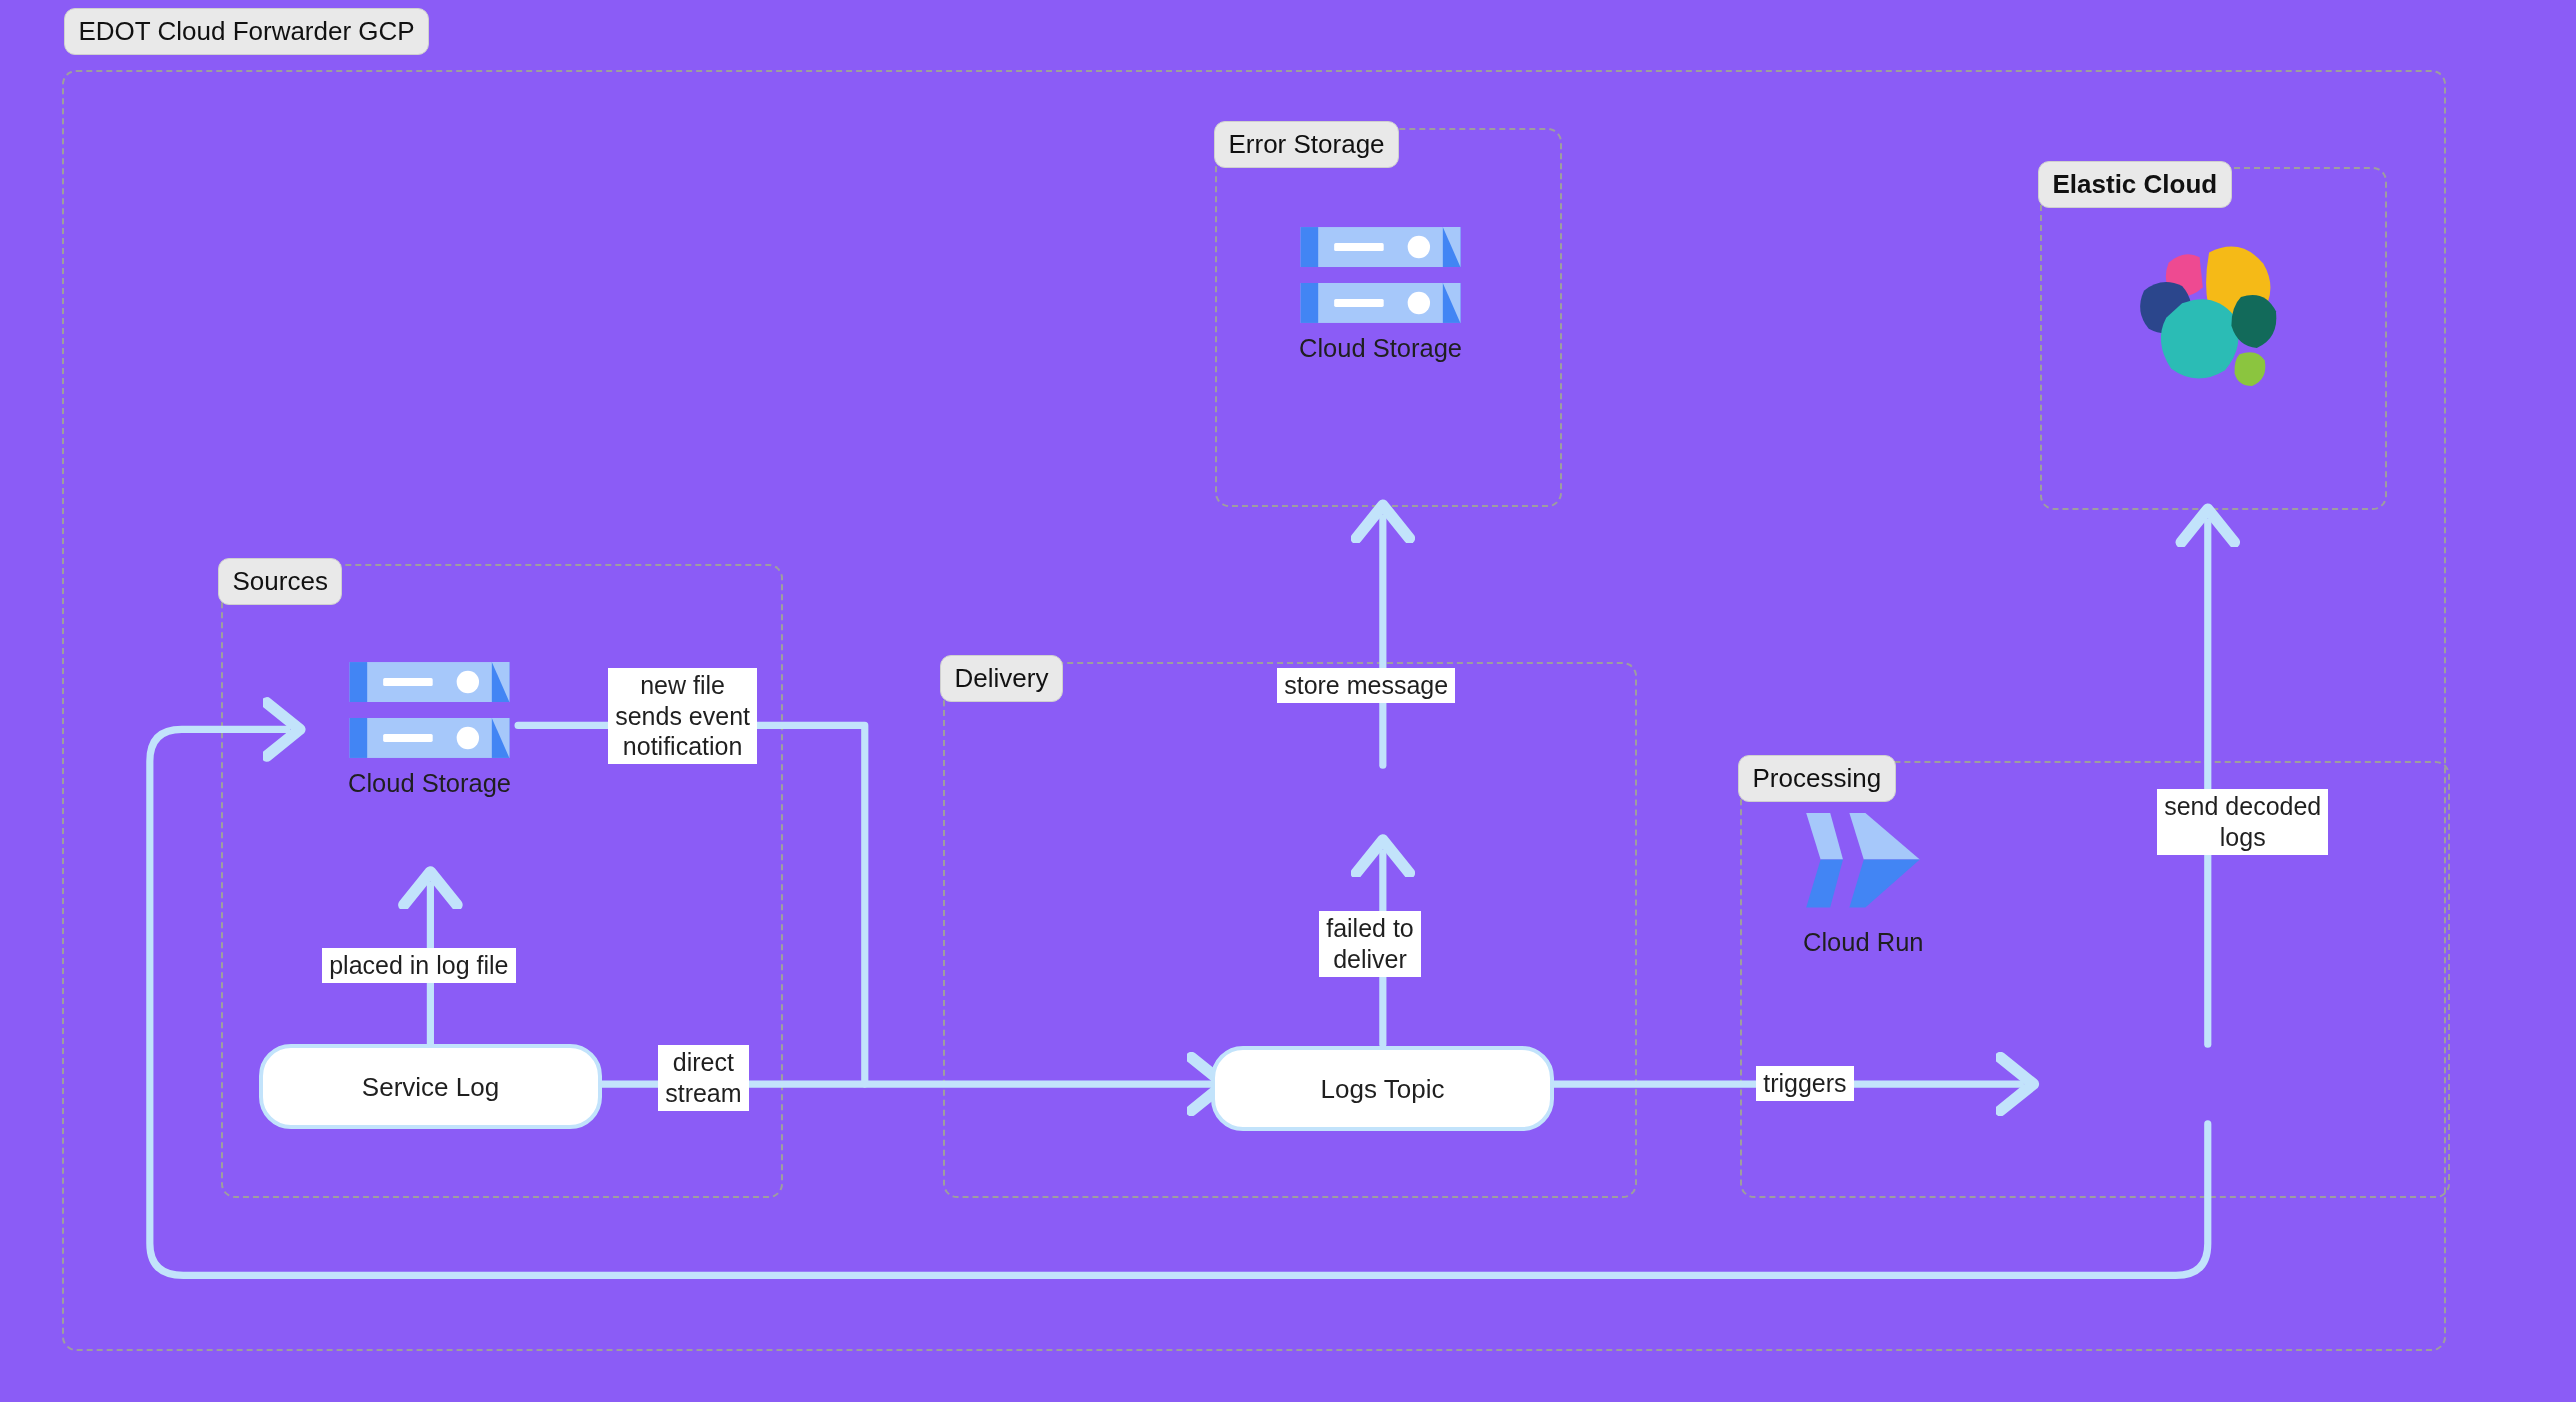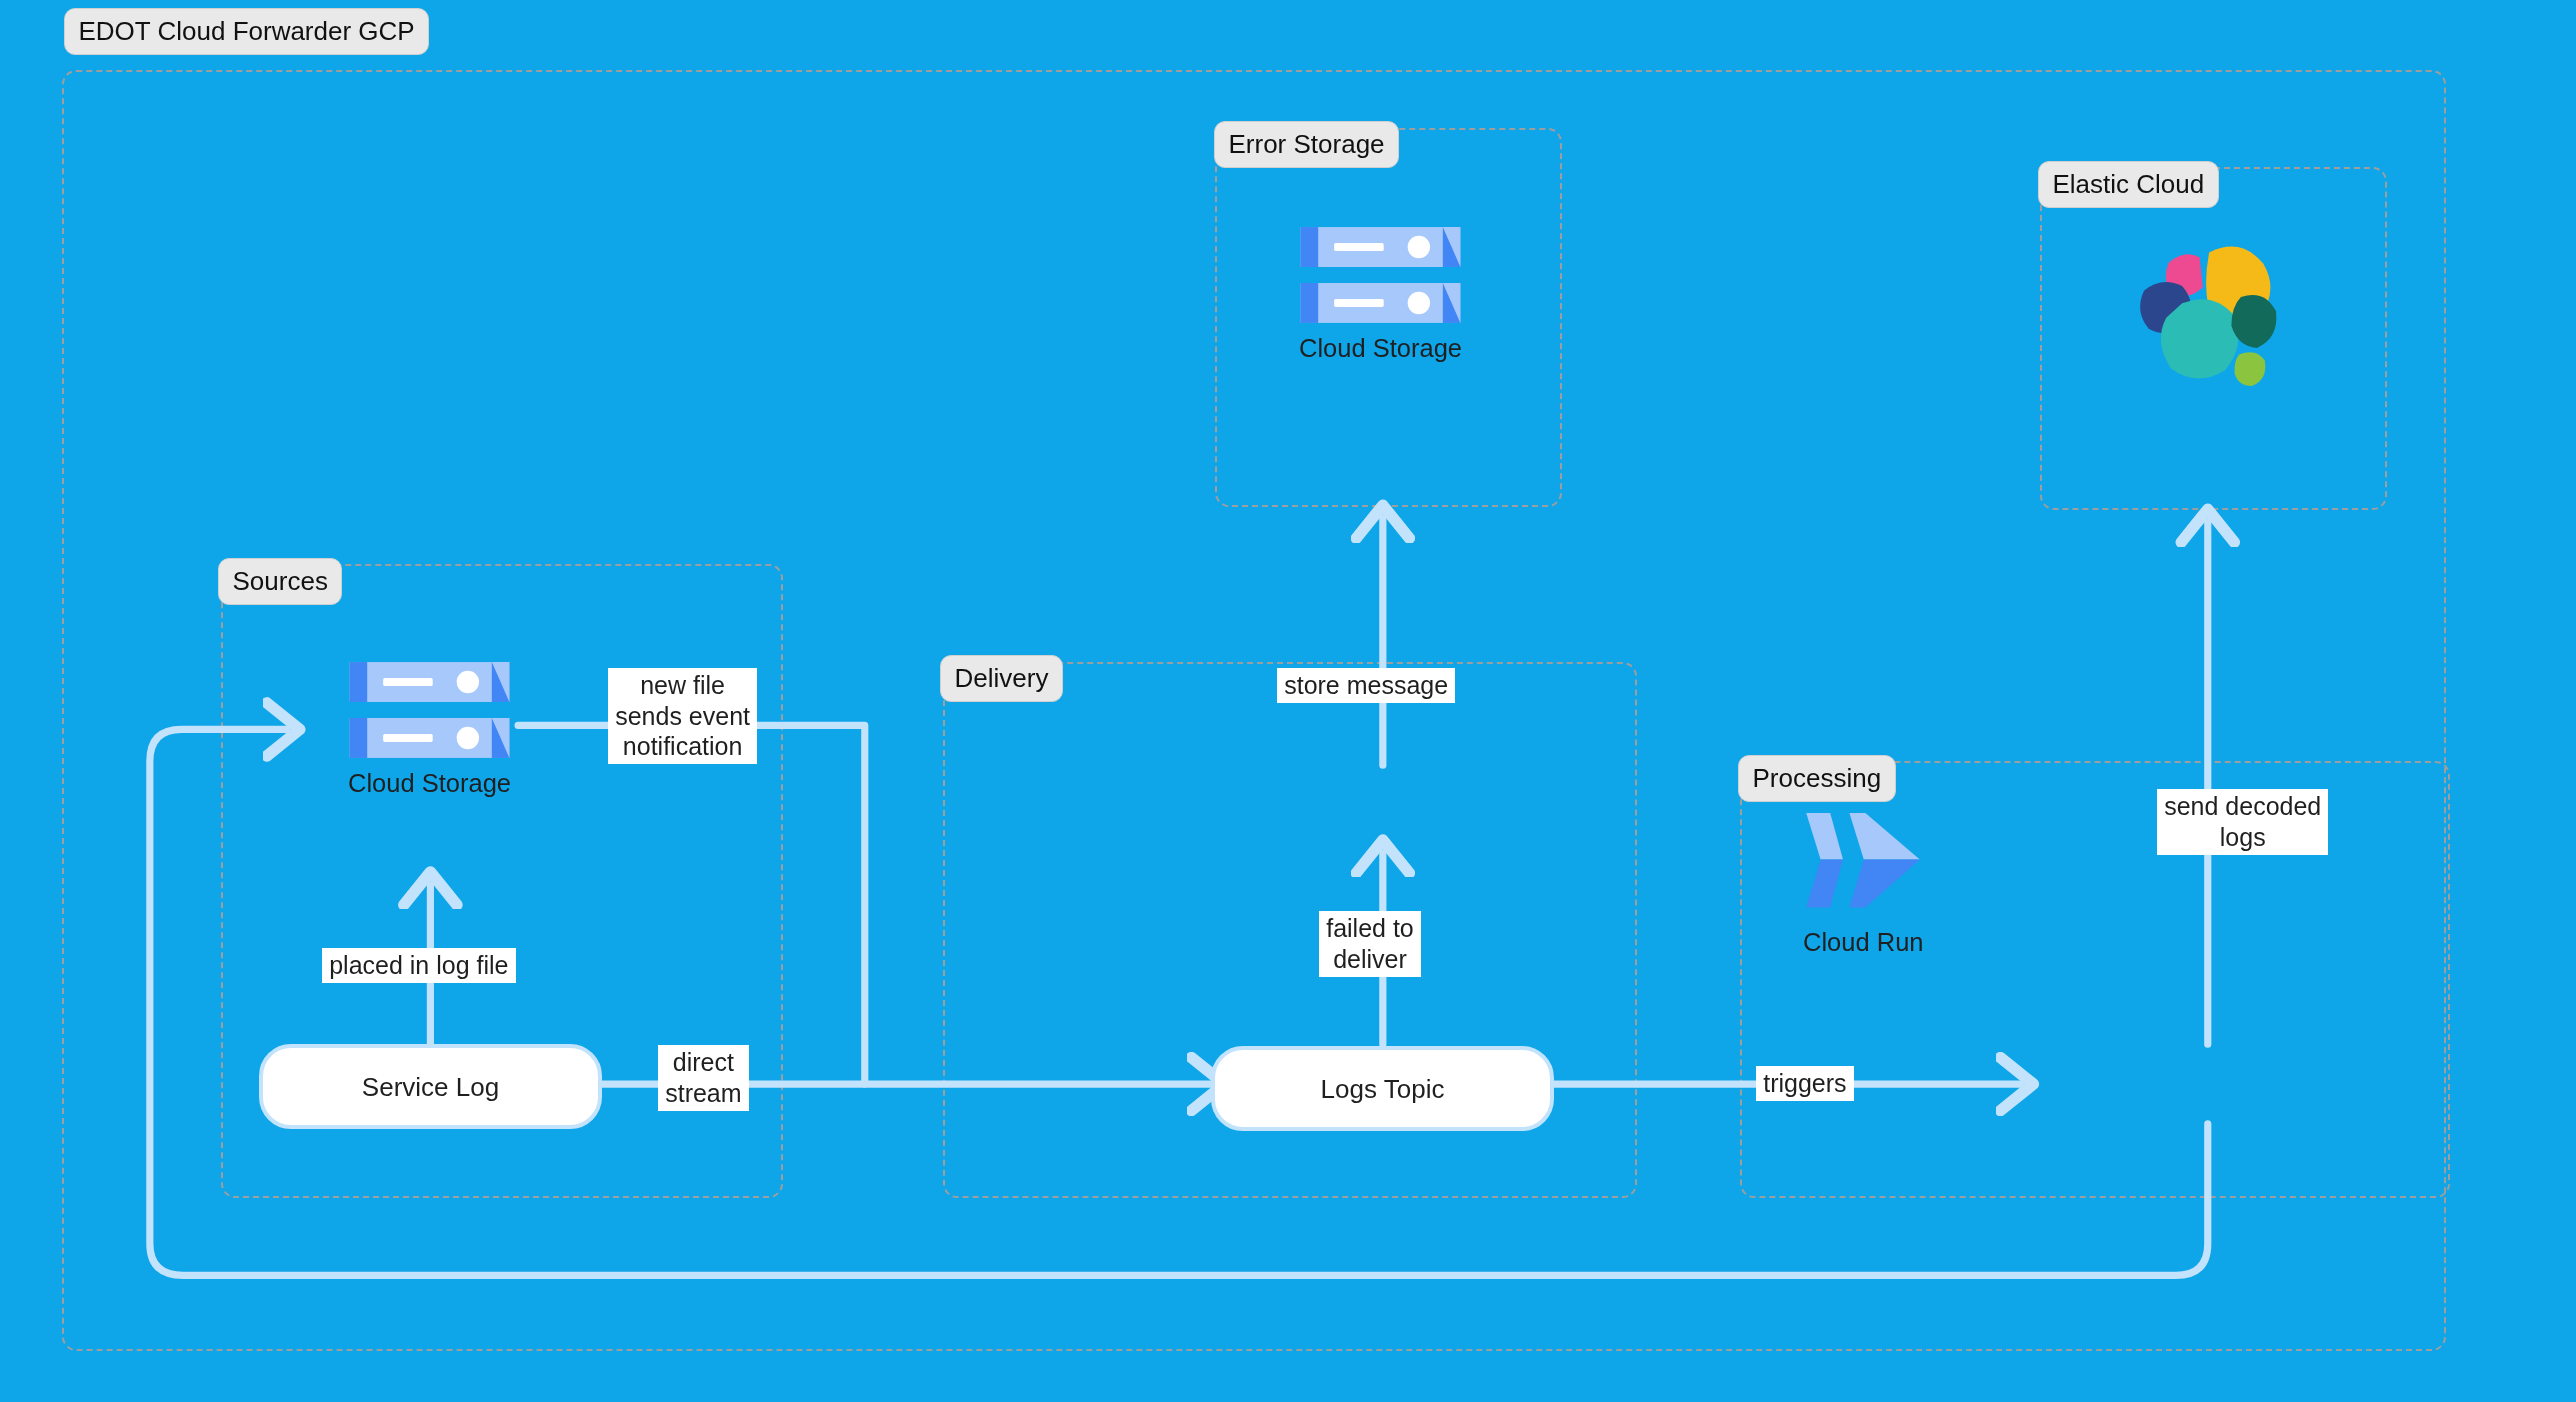--- a/index.html
+++ b/index.html
@@ -1,17 +1,17 @@
 <!DOCTYPE html>
 <html style="font-size:12.8px"><head>
 <meta charset="utf-8">
 <style>
   html,body{margin:0;padding:0;background:#ffffff;}
   body{font-family:"Liberation Sans",sans-serif;}
-  #stage{position:relative;width:2576px;height:1403px;background:#0ea5e9;overflow:hidden;}
+  #stage{position:relative;width:2576px;height:1403px;background:#8b5cf6;overflow:hidden;}
 
   
   .group{position:absolute;border:2.4px dashed #9e9e9e;border-radius:14.3px;background:transparent;}
   .group-label{
     position:absolute;background:#e9e9e9;border:0.8px solid #cfcfcf;border-radius:11px;
     color:#111;font-size:26px;line-height:1;padding:8.8px 13.5px 10.4px 13.5px;white-space:nowrap;z-index:40;
   }
 
   
   .node{
@@ -63,21 +63,21 @@
     </g>
   </svg>
 
   <div class="group" style="left:62px;top:70px;width:2380px;height:1277px;"></div>
   <div class="group-label" style="left:64px;top:8px;">EDOT Cloud Forwarder GCP</div>
 
   <div class="group" style="left:1215px;top:128px;width:343px;height:375px;"></div>
   <div class="group-label" style="left:1214px;top:121px;">Error Storage</div>
 
   <div class="group" style="left:2040px;top:167px;width:343px;height:339px;"></div>
-  <div class="group-label" style="left:2038px;top:161px;">Elastic Cloud</div>
+  <div class="group-label" style="left:2038px;top:161px;font-weight:bold;">Elastic Cloud</div>
 
   <div class="group" style="left:221px;top:564px;width:558px;height:630px;"></div>
   <div class="group-label" style="left:218px;top:558px;">Sources</div>
 
   <div class="group" style="left:943px;top:662px;width:690px;height:532px;"></div>
   <div class="group-label" style="left:940px;top:655px;">Delivery</div>
 
   <div class="group" style="left:1740px;top:761px;width:706px;height:433px;"></div>
   <div class="group-label" style="left:1738px;top:755px;">Processing</div>
 

